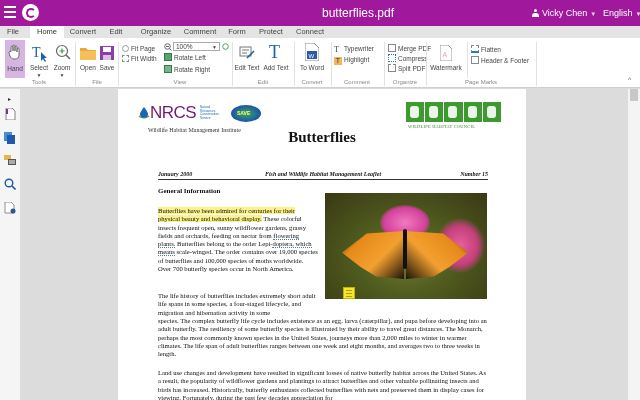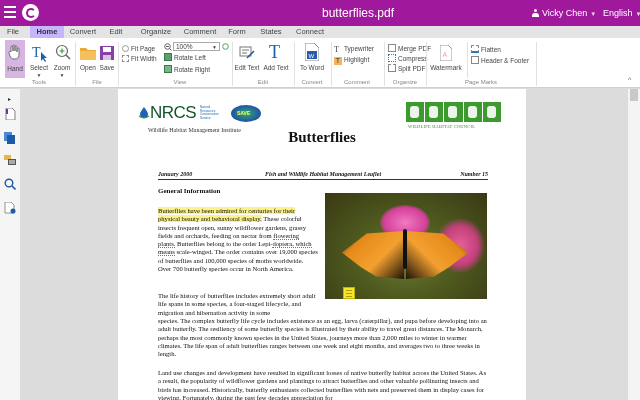--- a/index.html
+++ b/index.html
@@ -13,21 +13,21 @@
   .titlebar .file-name { position: absolute; left: 322px; top: 6px; font-size: 12px; font-family: "Liberation Sans", sans-serif; }
   .titlebar .user { position: absolute; left: 532px; top: 8px; font-size: 9px; font-family: "Liberation Sans", sans-serif; }
   .titlebar .lang { position: absolute; left: 603px; top: 8px; font-size: 9px; font-family: "Liberation Sans", sans-serif; }
   .titlebar .caret { font-size: 6px; margin-left: 3px; opacity: .8; }
   .user-icon { display: inline-block; width: 7px; height: 8px; position: relative; margin-right: 3px; vertical-align: -1px; }
   .user-icon::before { content: ""; position: absolute; left: 2px; top: 0; width: 3px; height: 3px; background: #fff; border-radius: 50%; }
   .user-icon::after { content: ""; position: absolute; left: 0; top: 4px; width: 7px; height: 4px; background: #fff; border-radius: 3px 3px 0 0; }
 
   .tabs { position: absolute; left: 0; top: 26px; width: 640px; height: 12px; background: #e4e4e4; font-family: "Liberation Sans", sans-serif; font-size: 7.5px; color: #444; }
   .tab { position: absolute; top: 0; height: 12px; line-height: 12px; text-align: center; }
-  .tab.active { background: #c4b5fd; color: #333; font-weight: bold; }
+  .tab.active { background: #ffffff; color: #333; }
 
   .ribbon { position: absolute; left: 0; top: 38px; width: 640px; height: 50px; background: #fff; border-bottom: 1px solid #d0d0d0; font-family: "Liberation Sans", sans-serif; font-size: 6.5px; color: #444; }
   .group-label { position: absolute; top: 41px; font-size: 6px; color: #888; text-align: center; }
   .sep { position: absolute; top: 4px; width: 1px; height: 44px; background: #e2e2e2; }
   .big-btn { position: absolute; top: 2px; height: 36px; text-align: center; }
   .big-btn .lbl { position: absolute; left: 0; right: 0; top: 24px; font-size: 6.5px; }
   .big-btn .dd { position: absolute; left: 0; right: 0; top: 32px; font-size: 5px; }
   .small-btn { position: absolute; height: 10px; line-height: 10px; font-size: 6.5px; white-space: nowrap; }
   .small-btn .ic { display: inline-block; width: 8px; height: 8px; vertical-align: -1px; margin-right: 2px; }
   .hand-btn { background: #d7b5e3; }
@@ -38,21 +38,21 @@
   .leftbar { position: absolute; left: 0; top: 89px; width: 21px; height: 311px; background: #f5f5f5; border-right: 1px solid #ddd; }
   .lb-item { position: absolute; left: 4px; width: 12px; height: 12px; }
 
   .viewer { position: absolute; left: 22px; top: 89px; width: 590px; height: 311px; background: #dcdcdc; overflow: hidden; }
   .vscroll { position: absolute; left: 628px; top: 89px; width: 12px; height: 311px; background: #f4f4f4; }
   .vscroll .thumb { position: absolute; left: 2px; top: 0; width: 8px; height: 12px; background: #c8c8c8; }
 
   .page { position: absolute; left: 118px; top: 89px; width: 408px; height: 320px; background: #fff; font-family: "Liberation Serif", serif; color: #111; }
   .nrcs { position: absolute; left: 20px; top: 14px; }
   .nrcs .drop { position: absolute; left: 0; top: 4px; width: 12px; height: 12px; }
-  .nrcs .nrcs-text { position: absolute; left: 12px; top: 0; font-family: "Liberation Sans", sans-serif; font-size: 17px; color: #14532d; letter-spacing: -0.5px; }
+  .nrcs .nrcs-text { position: absolute; left: 12px; top: 0; font-family: "Liberation Sans", sans-serif; font-size: 17px; color: #701a75; letter-spacing: -0.5px; }
   .nrcs .nrcs-small { position: absolute; left: 62px; top: 3px; font-size: 3.2px; line-height: 3.6px; color: #1a66b5; font-family: "Liberation Sans", sans-serif; width: 24px; }
   .nrcs .oval { position: absolute; left: 93px; top: 2px; width: 30px; height: 17px; border-radius: 50%; background: radial-gradient(#37a56b, #1e54a6 70%); }
   .nrcs .oval span { position: absolute; left: 6px; top: 5px; font-size: 5px; color: #ff5; font-weight: bold; font-family: "Liberation Sans", sans-serif; }
   .whmi { position: absolute; left: 30px; top: 38px; font-size: 6px; color: #333; }
 
   .whc { position: absolute; left: 288px; top: 13px; width: 100px; height: 30px; }
   .whc .boxes { position: absolute; left: 0; top: 0; width: 95px; height: 20px; display: flex; gap: 1px; }
   .whc .box { flex: 1; background: #3d9a2f; position: relative; }
   .whc .box::after { content: ""; position: absolute; left: 4px; top: 4px; width: 9px; height: 12px; background: #fff; border-radius: 3px; opacity: 0.9; }
   .whc .cap { position: absolute; left: 2px; top: 22px; font-size: 4.5px; color: #3d8a2f; letter-spacing: 0.2px; font-family: "Liberation Serif", serif; }
@@ -94,21 +94,21 @@
 </div>
 
 <div class="tabs">
   <div class="tab" style="left:0;width:26px">File</div>
   <div class="tab active" style="left:30px;width:34px">Home</div>
   <div class="tab" style="left:66px;width:34px">Convert</div>
   <div class="tab" style="left:104px;width:24px">Edit</div>
   <div class="tab" style="left:136px;width:40px">Organize</div>
   <div class="tab" style="left:180px;width:40px">Comment</div>
   <div class="tab" style="left:224px;width:26px">Form</div>
-  <div class="tab" style="left:254px;width:34px">States</div>
+  <div class="tab" style="left:254px;width:34px">Protect</div>
   <div class="tab" style="left:292px;width:36px">Connect</div>
 </div>
 
 <div class="ribbon">
 
   <div class="big-btn hand-btn" style="left:5px;width:20px;height:38px">
     <svg width="14" height="16" viewBox="0 0 14 16" style="position:absolute;left:3px;top:4px">
         <path d="M3 8 V3 a1 1 0 0 1 2 0 V7 V2 a1 1 0 0 1 2 0 V7 V3 a1 1 0 0 1 2 0 V8 V5 a1 1 0 0 1 2 0 V11 c0 3 -2 4 -4 4 h-1 c-2 0 -3 -1 -4 -3 L1 9 a1 1 0 0 1 2 -1z" fill="#fff" stroke="#555" stroke-width="0.8"></path>
       </svg>
     <div class="lbl" style="top:25px">Hand</div>

